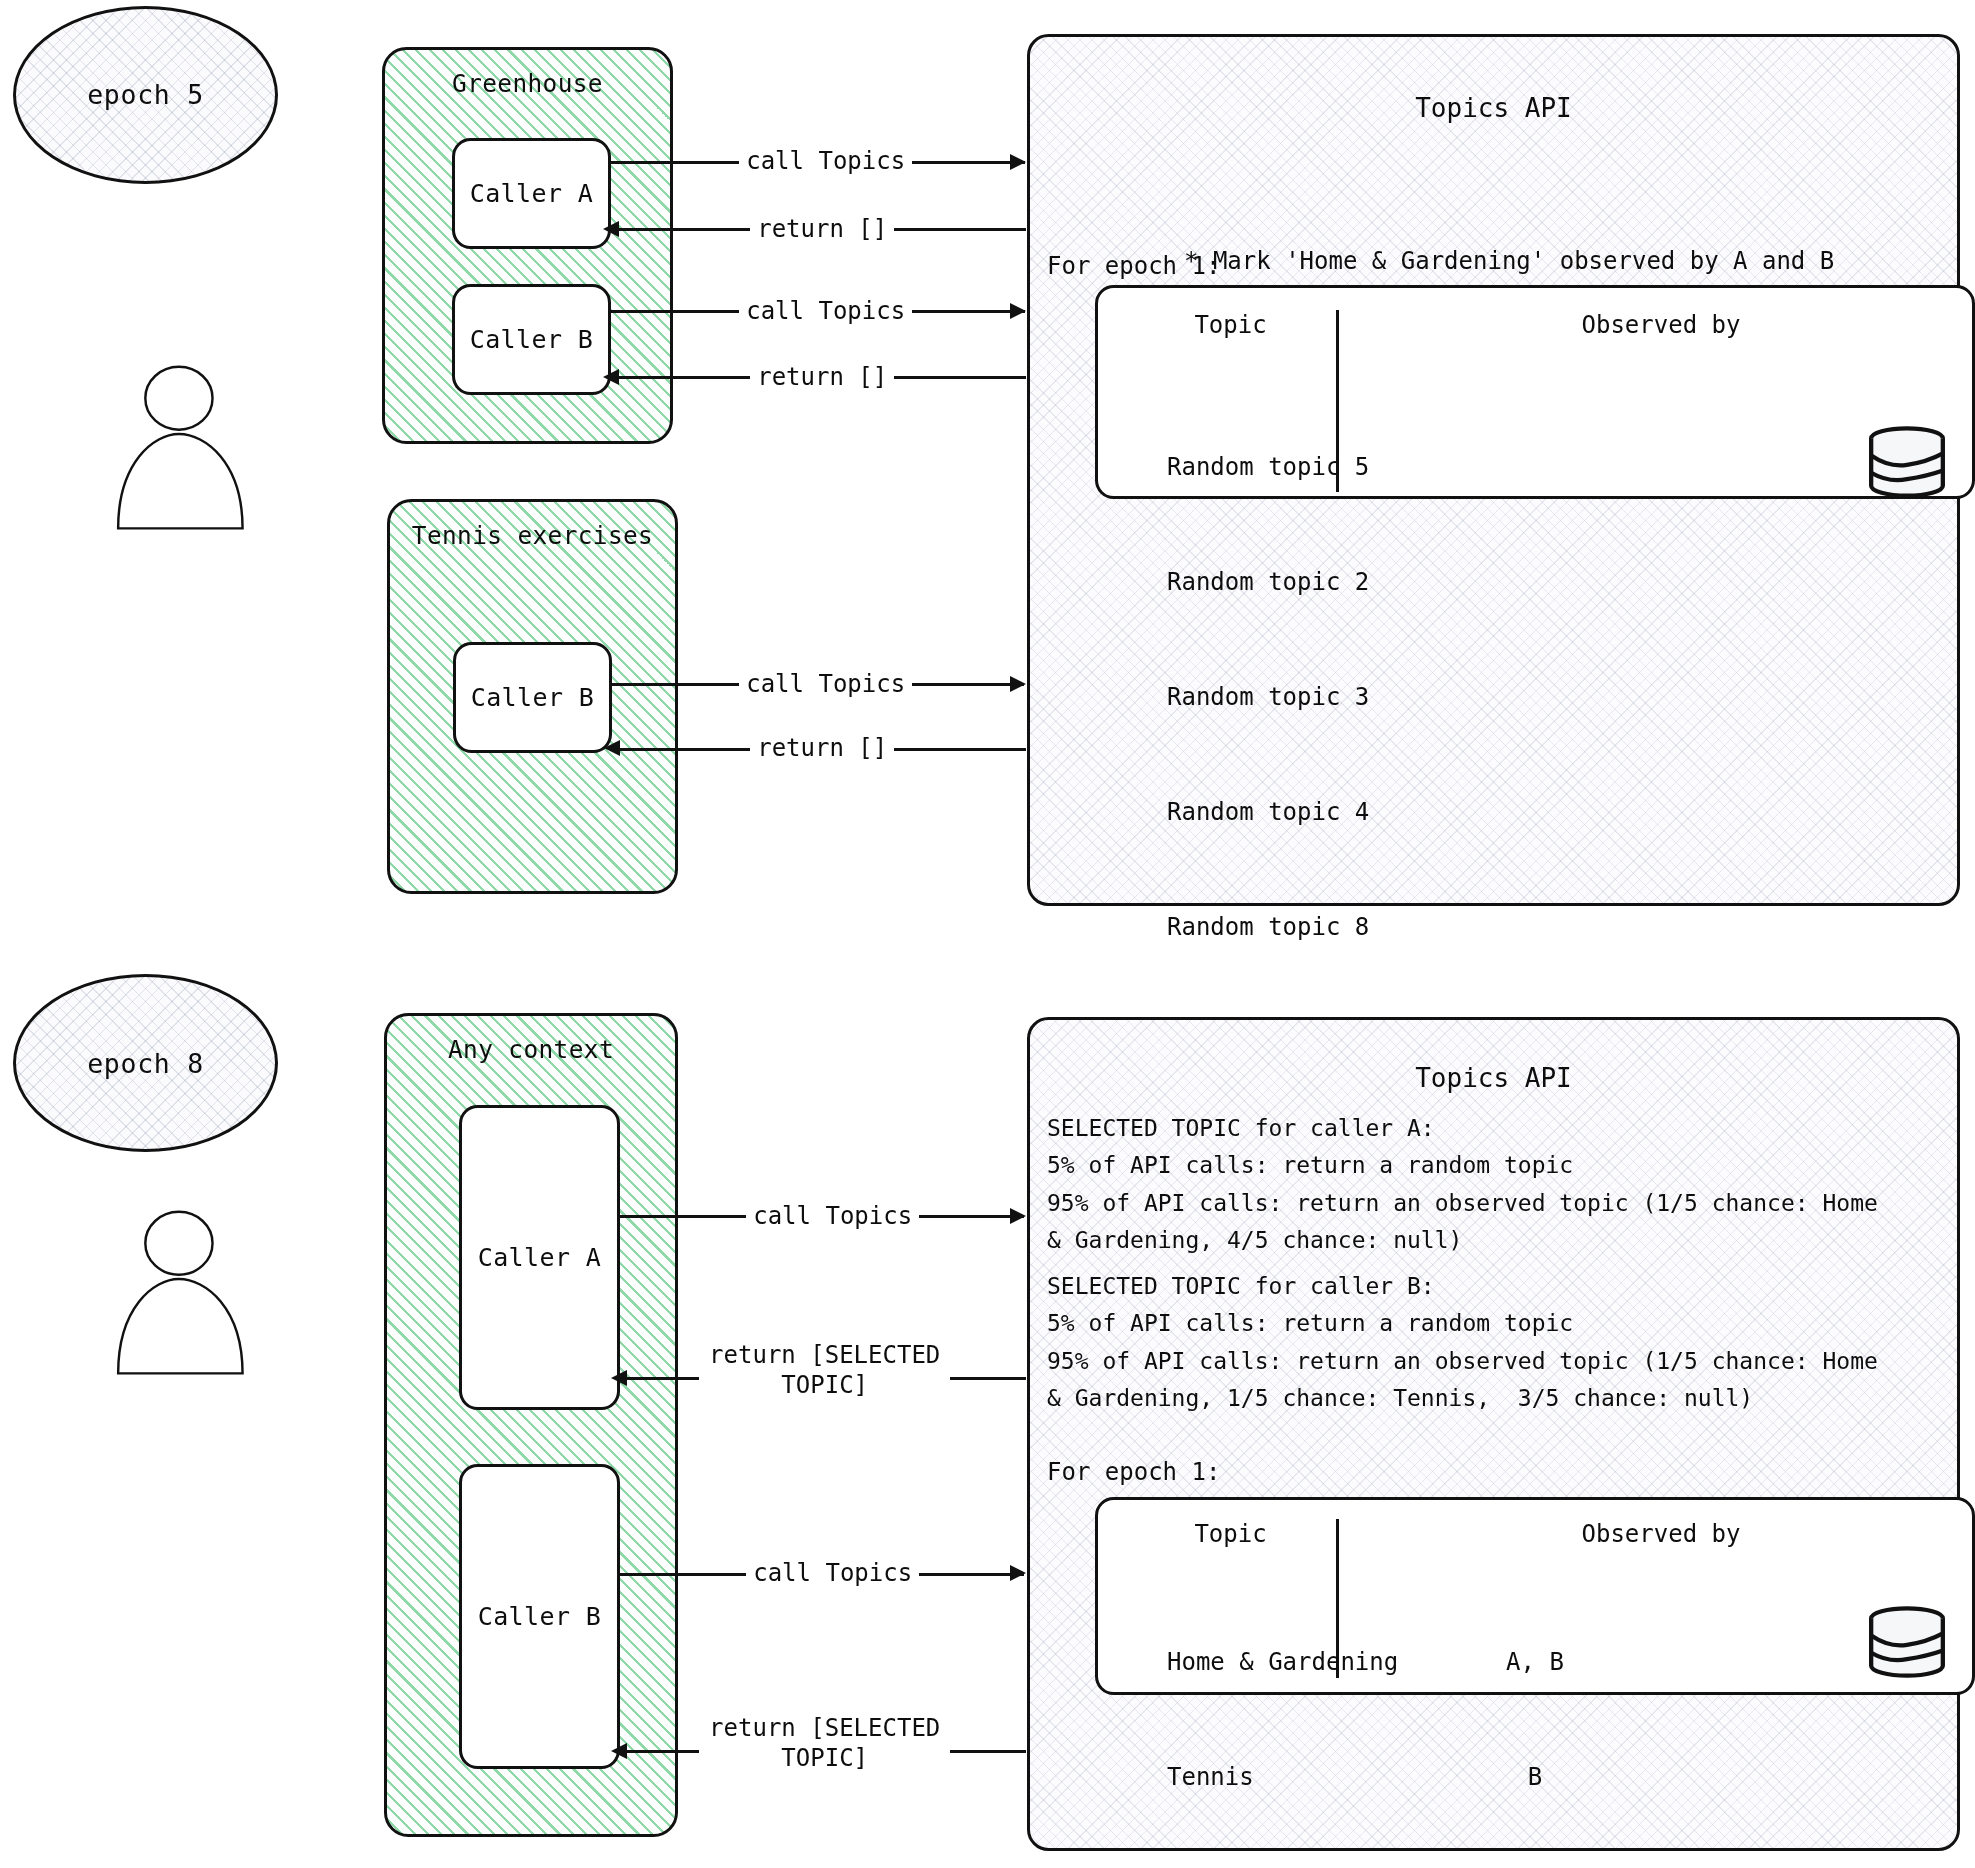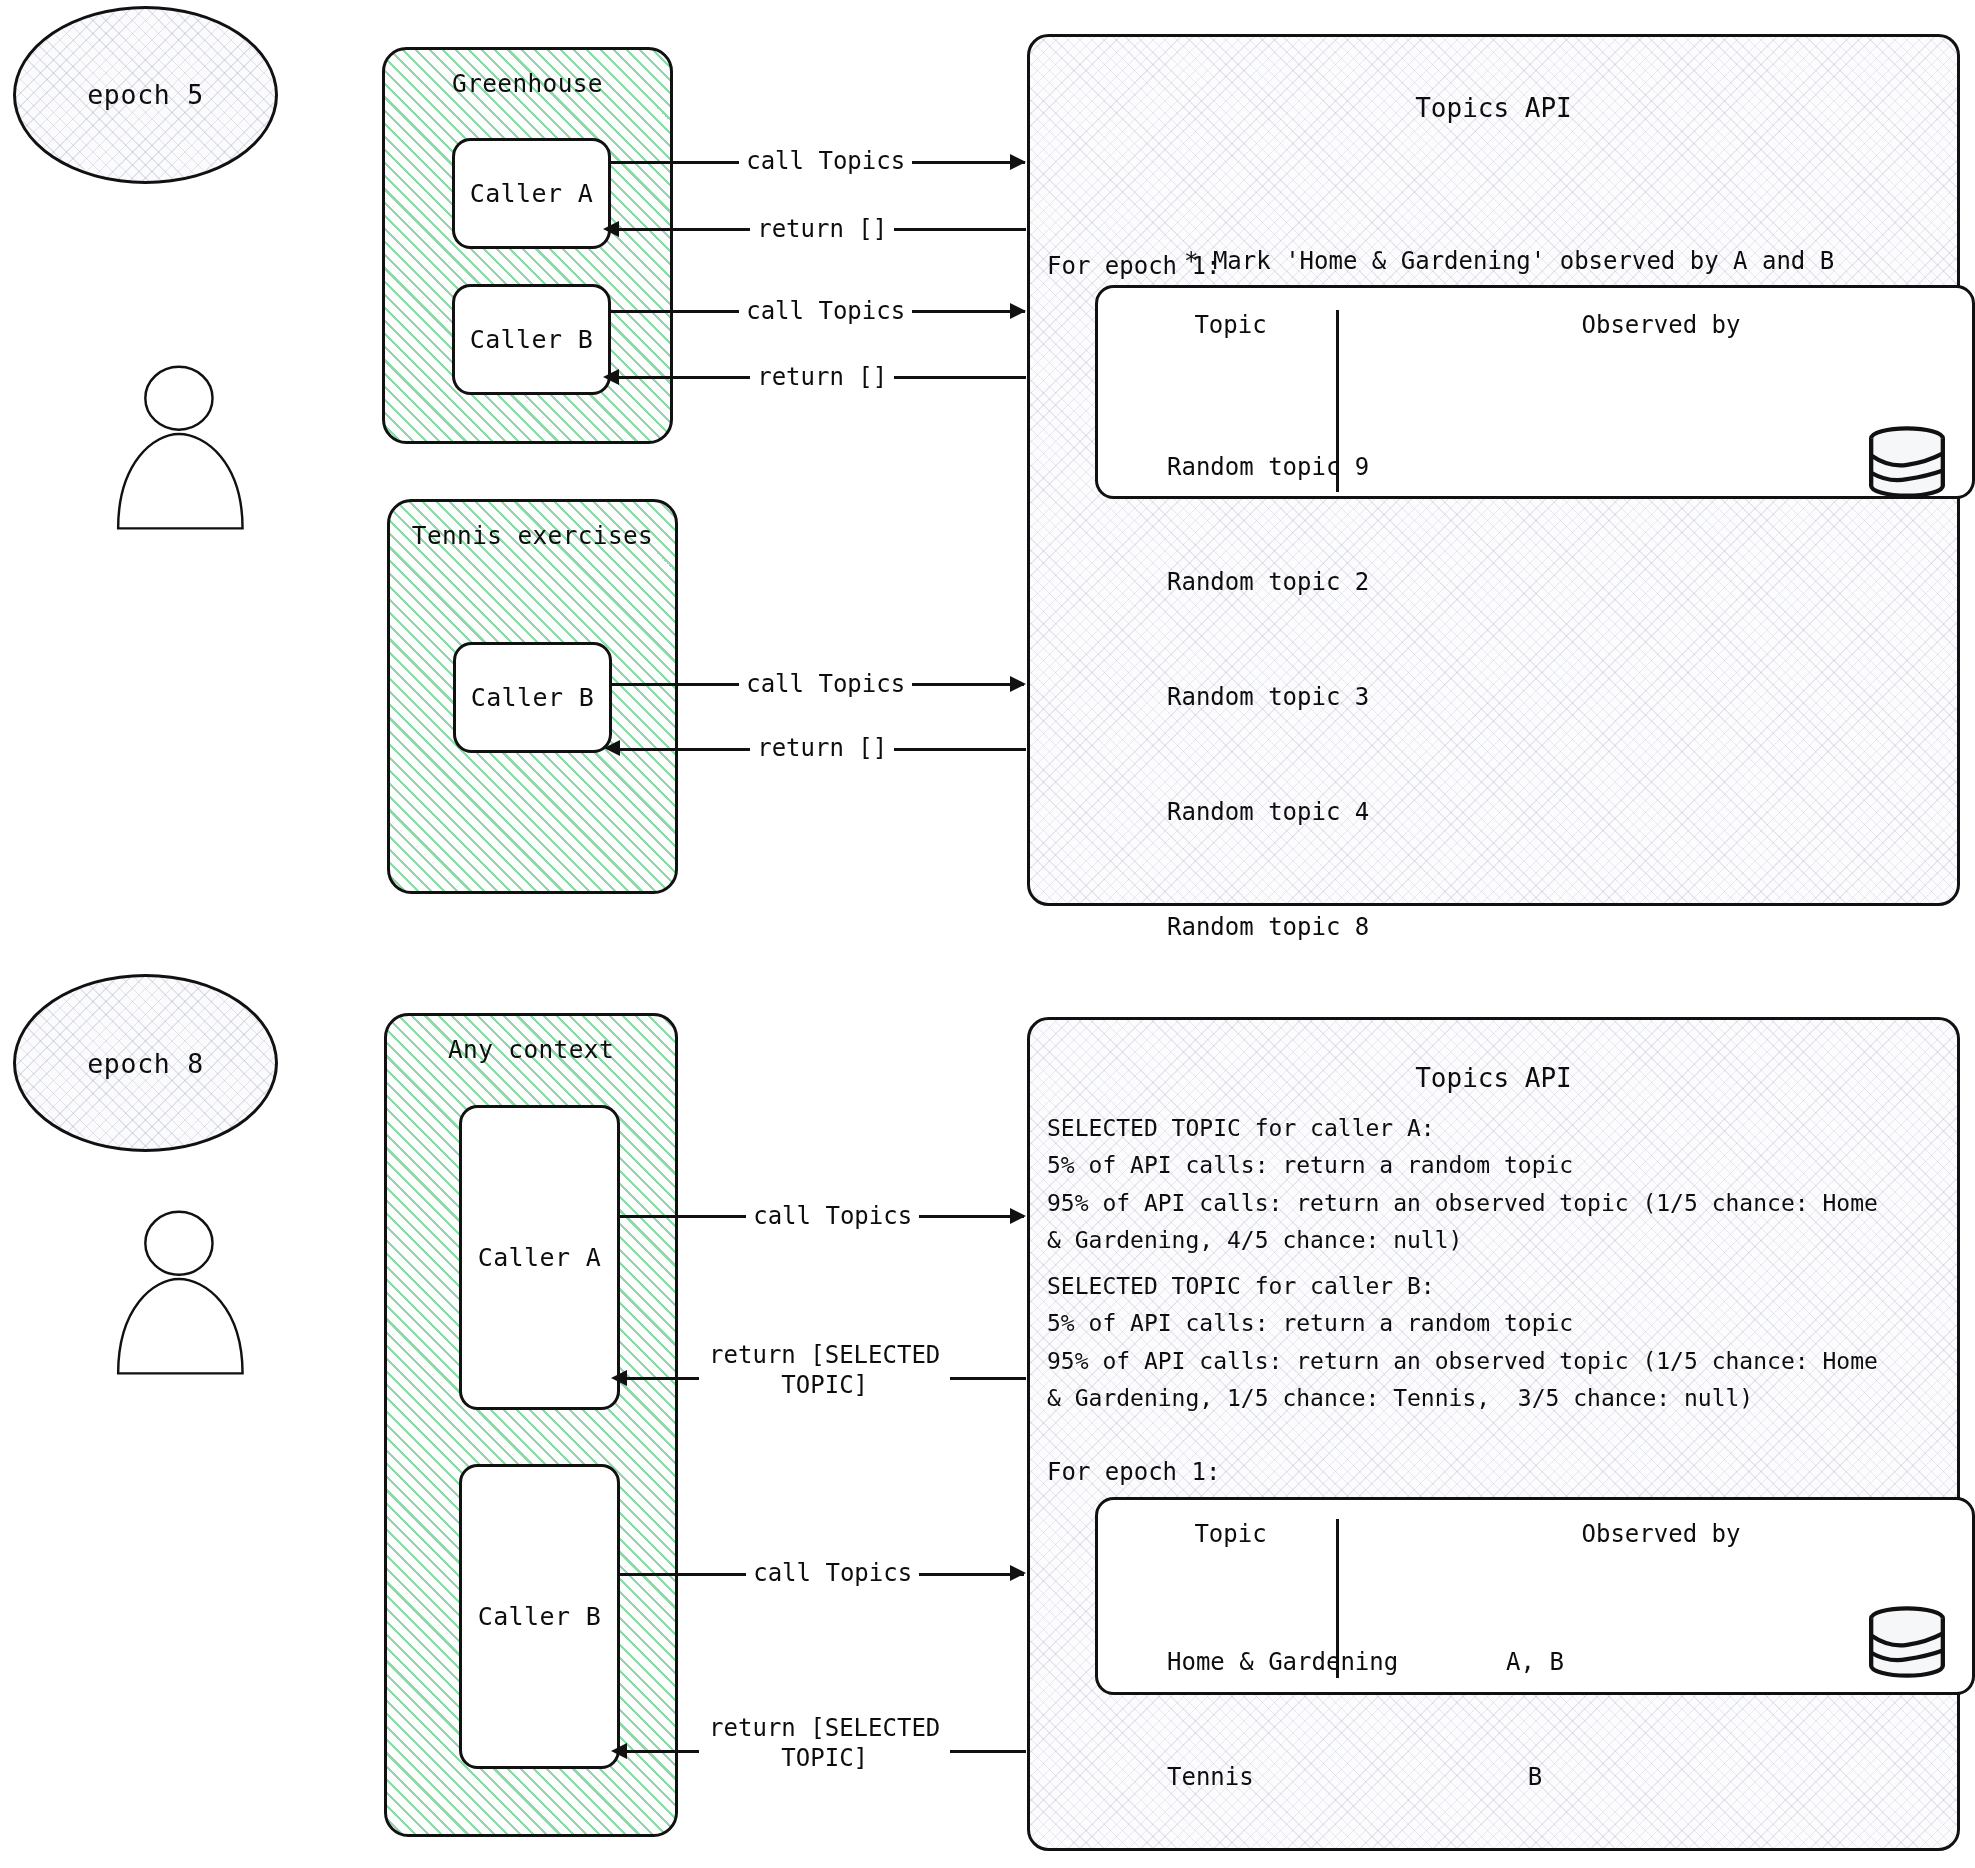--- a/index.html
+++ b/index.html
@@ -140,21 +140,21 @@
       <div>* Mark 'Home &amp; Gardening' observed by A and B</div>
       <div>* Mark 'Tennis' observed only by B</div>
     </div>
     <div class="forepoch" style="left:17px;top:215px;">For epoch 1:</div>
 
     <div class="tablecard" style="left:17px;top:248px;width:874px;height:208px;">
       <div class="divider" style="left:238px;top:21.5px;height:182px;"></div>
       <div class="th" style="left:43px;top:23px;width:179px;">Topic</div>
       <div class="th" style="left:283px;top:23px;width:560px;">Observed by</div>
       <div class="tcol" style="left:69px;top:83px;">
-        <div>Random topic 9</div>
+        <div>Random topic 5</div>
         <div>Random topic 2</div>
         <div>Random topic 3</div>
         <div>Random topic 4</div>
         <div>Random topic 8</div>
       </div>
       <div class="tcol center" style="left:283px;top:83px;width:308px;">
         <div>&nbsp;</div>
         <div>&nbsp;</div>
         <div>&nbsp;</div>
         <div>&nbsp;</div>

